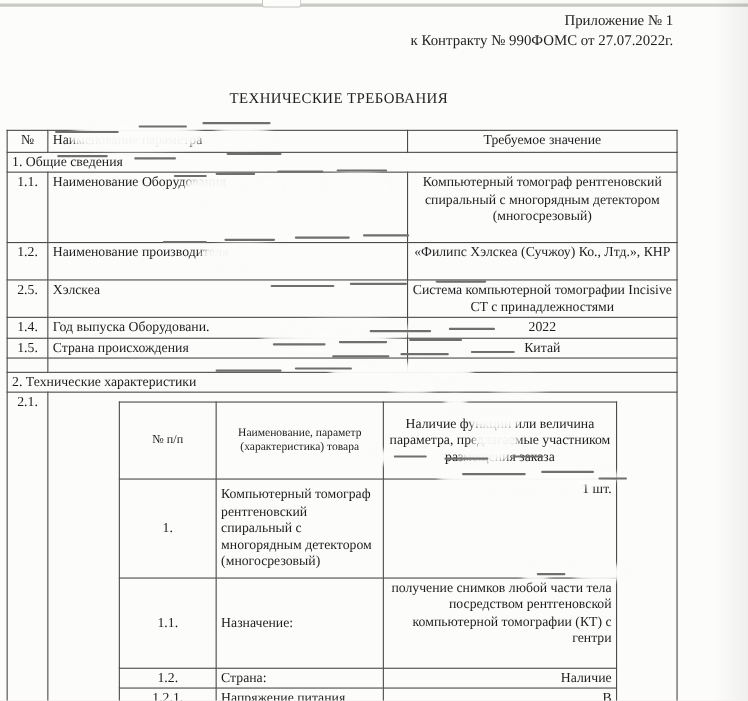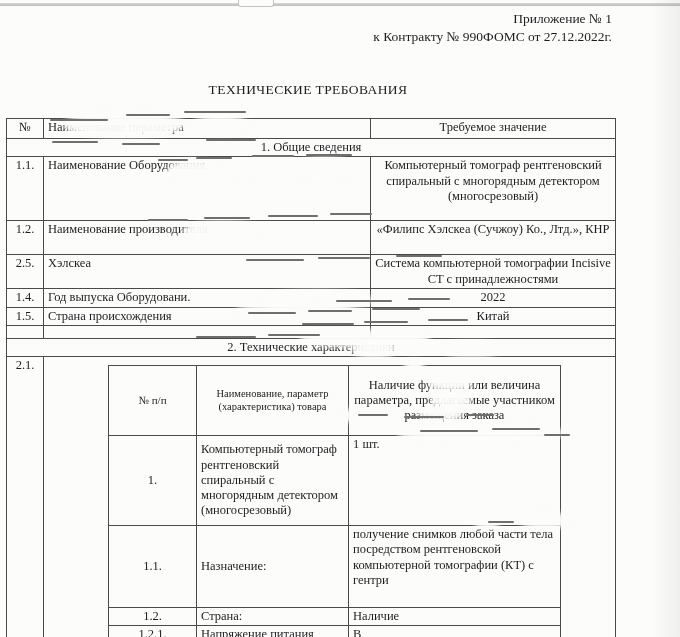--- a/index.html
+++ b/index.html
@@ -26,28 +26,28 @@
     font-size:13.5px; letter-spacing:.4px; }
 
   table{ border-collapse:collapse; }
   td,th{ border:1px solid #4a4a4a; font-weight:normal; font-size:12.5px;
     vertical-align:top; padding:1px 4px; line-height:1.22; }
 
   #outer-table{ position:absolute; left:6px; top:118px; width:609px; table-layout:fixed; }
   #outer-table .c-num{ width:37px; text-align:center; }
   #outer-table .c-par{ width:327px; text-align:left; }
   #outer-table .c-val{ width:245px; text-align:center; }
-  #outer-table .section-row td{ text-align:center; }
+  #outer-table .section-row td{ }
   #outer-table th{ text-align:center; }
 
   #inner-wrap{ padding:7px 0 0 60px; }
   #inner-table{ width:452px; table-layout:fixed; }
   #inner-table .ic-num{ width:88px; text-align:center; vertical-align:middle; }
   #inner-table .ic-par{ width:152px; text-align:left; vertical-align:middle; }
-  #inner-table .ic-val{ width:212px; text-align:left; vertical-align:top; }
+  #inner-table .ic-val{ width:212px; text-align:right; vertical-align:top; }
   #inner-table th.ic-par{ font-size:10.5px; text-align:center; }
   #inner-table th.ic-val{ font-size:12.5px; text-align:center; vertical-align:middle; }
   #inner-table th.ic-num{ vertical-align:middle; font-size:11px; }
 
   
   .smudge{ position:absolute; background:rgba(252,252,250,0.96); border-radius:45%;
     filter:blur(2.5px); pointer-events:none; }
   .dash{ position:absolute; height:2px; background:#6f6f6d; border-radius:1px;
     filter:blur(.3px); pointer-events:none; }
 </style>
@@ -55,21 +55,21 @@
 <body>
 
 <div id="photo">
 
   <div class="top-edge"></div>
   <div class="top-notch"></div>
   <div class="right-shade"></div>
 
   <div class="annex">
     <div>Приложение № 1</div>
-    <div>к Контракту № 990ФОМС  от 27.12.2022г.</div>
+    <div>к Контракту № 990ФОМС  от 27.07.2022г.</div>
   </div>
 
   <div class="doc-title">ТЕХНИЧЕСКИЕ ТРЕБОВАНИЯ</div>
 
   <table id="outer-table">
     <tbody>
         <tr style="height:20px;">
       <th class="c-num">№</th>
       <th class="c-par">Наименование параметра</th>
       <th class="c-val">Требуемое значение</th>

